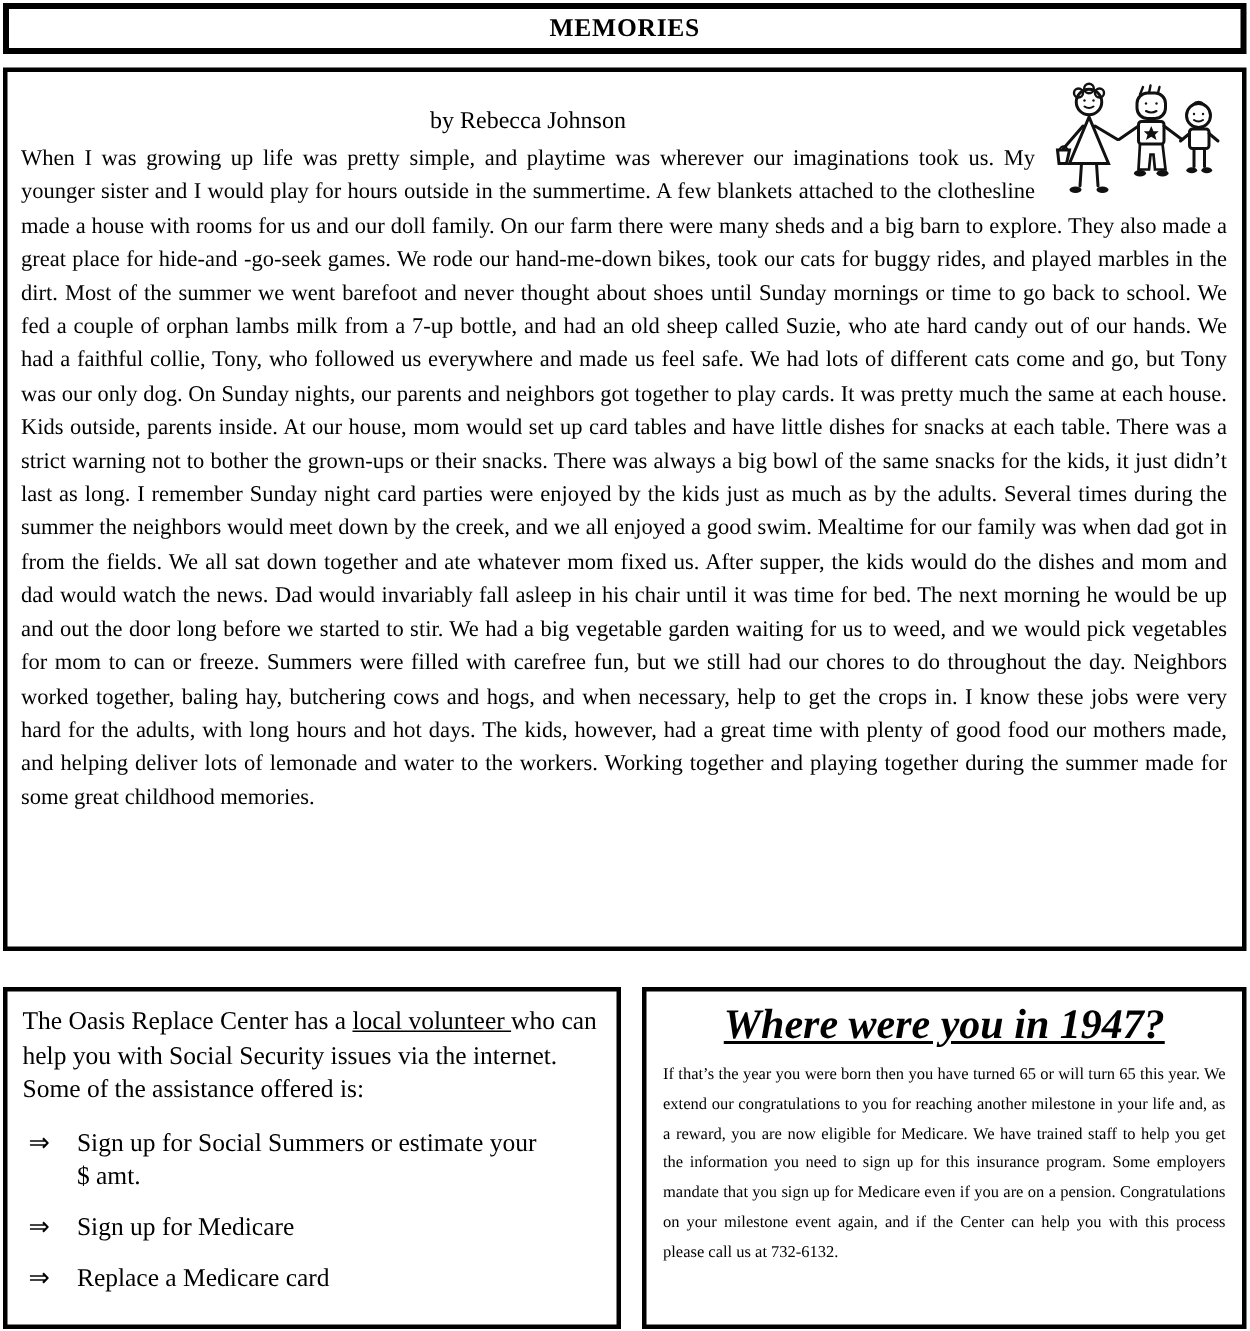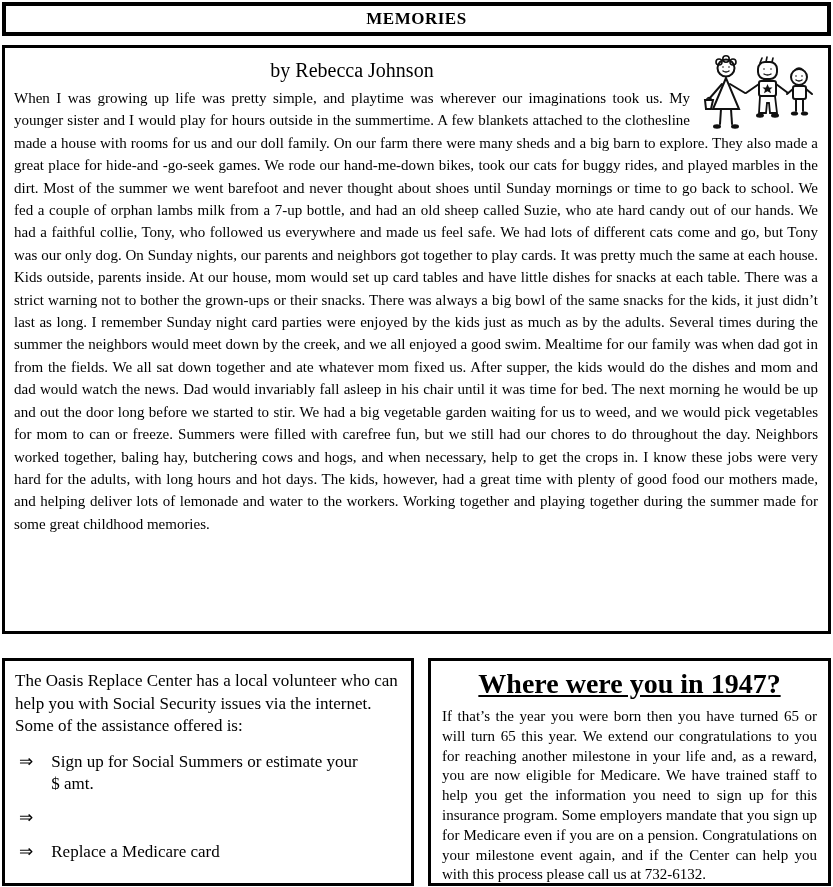--- a/index.html
+++ b/index.html
@@ -41,23 +41,23 @@
   }
   .clipart-float svg { display: block; }
   .article-title {
     font-size: 21px;
     font-weight: bold;
     text-align: center;
     letter-spacing: 0.3px;
     margin-top: 3px;
   }
   .article-byline {
-    font-size: 20px;
-    text-align: center;
-    margin-top: 6px;
+    font-size: 16px;
+    text-align: center;
+    margin-top: 19px;
     margin-bottom: 5px;
   }
   .article-body {
     font-size: 15px;
     line-height: 22.4px;
     text-align: justify;
   }
 
   
   .bottom-row {
@@ -77,21 +77,21 @@
     font-weight: bold;
     text-align: center;
     text-decoration: underline;
     letter-spacing: 0.2px;
     margin-bottom: 9px;
   }
   .ss-intro {
     font-size: 17px;
     line-height: 22.5px;
   }
-  .ss-intro .u { }
+  .ss-intro .u { text-decoration: underline; }
   .arrow-list {
     list-style: none;
     margin-top: 13px;
   }
   .arrow-list li {
     display: flex;
     gap: 18px;
     font-size: 17px;
     line-height: 22px;
     margin-bottom: 12px;
@@ -105,23 +105,24 @@
     border: 3px solid #000;
     padding: 5px 11px 6px 11px;
     overflow: hidden;
   }
   .y1947-title {
     font-size: 28px;
     font-weight: bold;
     text-align: center;
     text-decoration: underline;
     margin: 2px 0 7px 0;
+    font-style: italic;
   }
   .y1947-body {
-    font-size: 15px;
+    font-size: 11px;
     line-height: 19.8px;
     text-align: justify;
   }
 </style>
 </head>
 <body>
 
 <div class="page">
 
   <div class="memories-box">
@@ -184,20 +185,21 @@
 
     <div class="ss-box">
       <p class="ss-intro"><span>The Oasis Replace Center has a </span><span class="u">local volunteer </span><span>who can help you with Social Security issues via the internet. Some of the assistance offered is:</span></p>
       <ul class="arrow-list">
         <li>
           <span class="arrow">⇒</span>
           <span class="item-text">Sign up for Social Summers or estimate your $ amt.</span>
         </li>
         <li>
           <span class="arrow">⇒</span>
+          <span class="item-text">Sign up for Medicare</span>
         </li>
         <li>
           <span class="arrow">⇒</span>
           <span class="item-text">Replace a Medicare card</span>
         </li>
       </ul>
     </div>
 
     <div class="y1947-box">
       <h2 class="y1947-title">Where were you in 1947?</h2>

